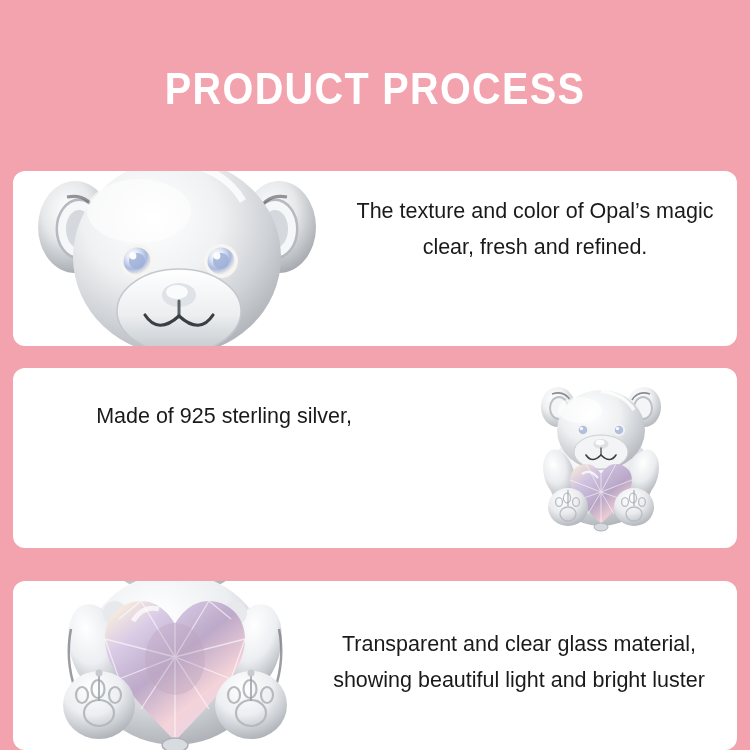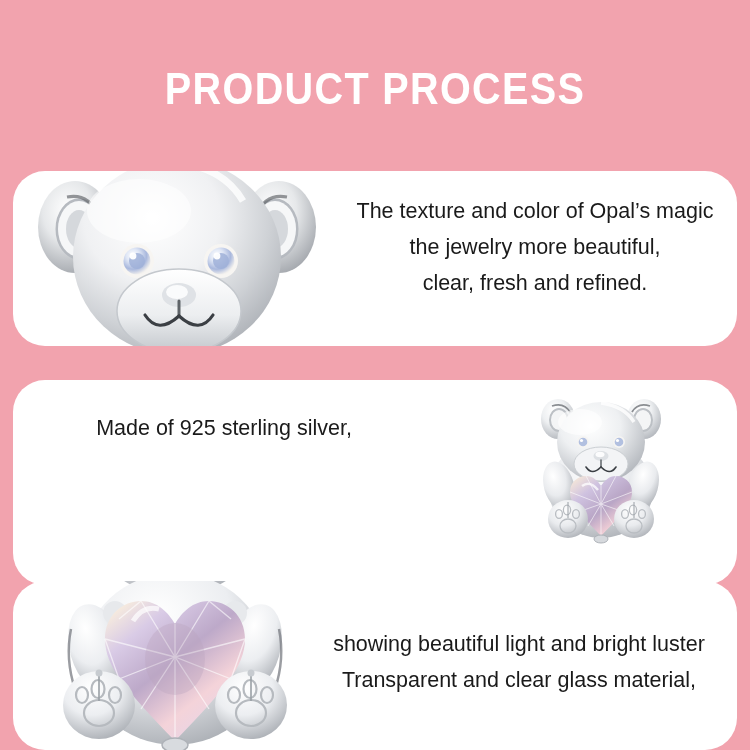--- a/index.html
+++ b/index.html
@@ -23,25 +23,25 @@
     transform:scaleX(0.88);
     line-height:1;
     white-space:nowrap;
   }
 
   
   .panel{
     position:absolute;
     left:13px;width:724px;
     background:#ffffff;
-    border-radius:32px;
+    border-radius:12px;
     overflow:hidden;
   }
   #panel-1{top:143px;height:175px;}
-  #panel-2{top:352px;height:205px;}
+  #panel-2{top:340px;height:180px;}
   #panel-3{top:553px;height:169px;}
 
   .panel-inner{position:relative;width:100%;height:100%;}
 
   
   .art{position:absolute;overflow:hidden;}
   .art svg{display:block;}
 
   #art-1{left:14px;top:-22px;width:300px;height:215px;}
   #art-2{left:505px;top:6px;width:166px;height:160px;}
@@ -144,21 +144,20 @@
           <path d="M152 167 Q131 186 118 166" stroke="#3b3f44" stroke-width="3.2" fill="none" stroke-linecap="round"></path>
           <path d="M152 167 Q173 186 186 166" stroke="#3b3f44" stroke-width="3.2" fill="none" stroke-linecap="round"></path>
 
           <path d="M26 215 Q62 188 100 206 L200 206 Q238 188 274 215 Z" fill="#d3d6da"></path>
           <path d="M96 210 Q124 186 150 208 Q176 186 204 210 L204 215 L96 215 Z" fill="url(#p1heart)" opacity="0.95"></path>
         </svg>
       </div>
 
       <div class="copy" id="copy-1">
         <span class="line">The texture and color of Opal’s magic</span>
-        <span class="line">the jewelry more beautiful,</span>
         <span class="line">clear, fresh and refined.</span>
       </div>
 
     </div>
   </div>
 
   <div class="panel" id="panel-2">
     <div class="panel-inner">
 
       <div class="copy" id="copy-2">
@@ -328,20 +327,20 @@
             </g>
             <path d="M210 164 L210 192" stroke="#9aa0a6" stroke-width="1.6"></path>
             <circle cx="210" cy="164" r="3.5" fill="#c7cbd0"></circle>
           </g>
 
           <ellipse cx="134" cy="236" rx="13" ry="7" fill="#d8dbdf" stroke="#aeb2b8" stroke-width="1.5"></ellipse>
         </svg>
       </div>
 
       <div class="copy" id="copy-3">
+        <span class="line">Transparent and clear glass material,</span>
         <span class="line">showing beautiful light and bright luster</span>
-        <span class="line">Transparent and clear glass material,</span>
       </div>
 
     </div>
   </div>
 
 </div>
 
 </body></html>

